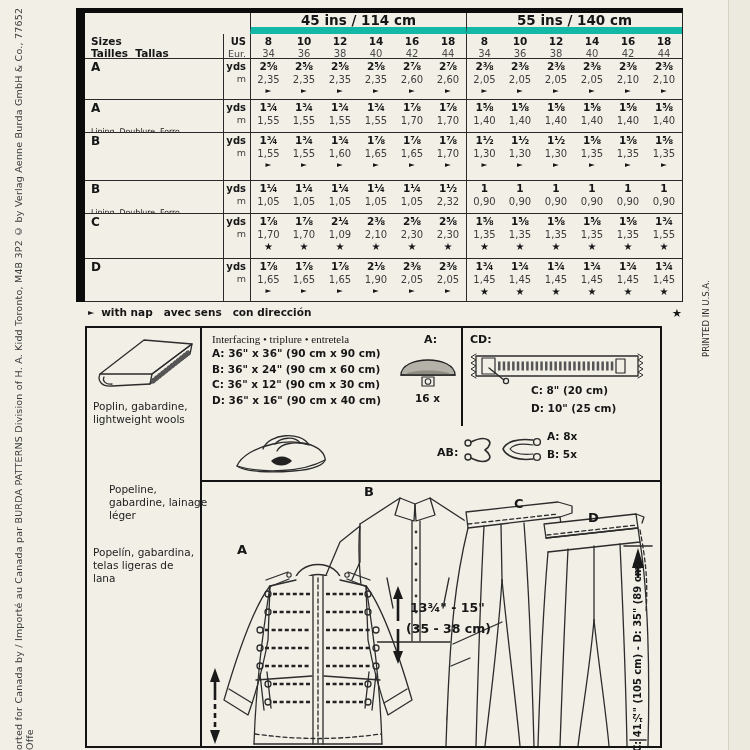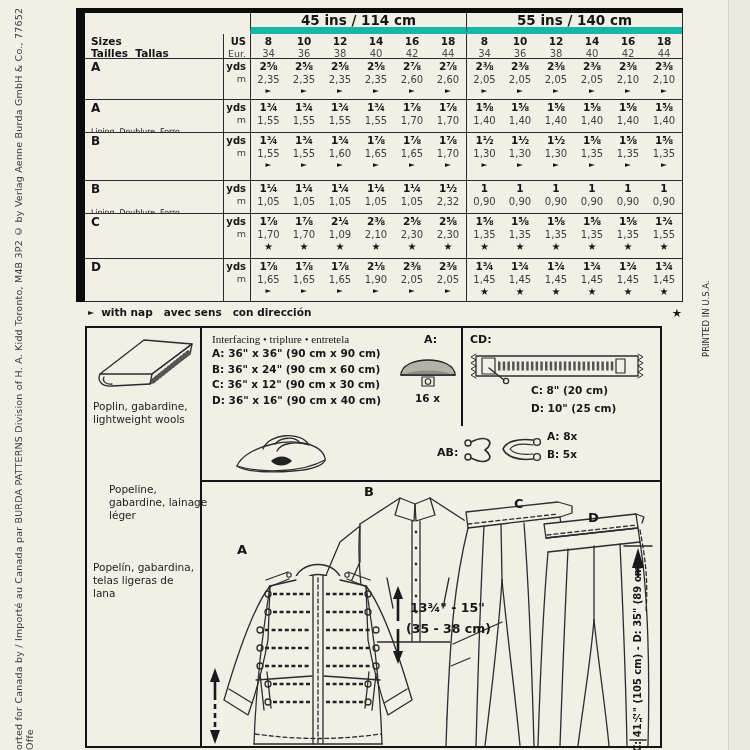--- a/index.html
+++ b/index.html
@@ -531,21 +531,21 @@
 
     <svg class="bb" style="left:5px;top:6px;" width="104" height="60" viewBox="0 0 104 60">
       <path class="pf ln" d="M8,40 L52,6 L100,10 L60,40 Z"></path>
       <path class="pf ln" d="M60,40 L100,10 L98,20 L58,50 Z"></path>
       <path class="ln" d="M8,40 C5,47 10,53 20,52 L58,50"></path>
       <path class="ln" d="M12,43 C10,47 14,51 20,50"></path>
       <path class="ln" style="stroke-width:5;stroke-dasharray:1.5 2.5;stroke:#555" d="M61,47 L96,19"></path>
     </svg>
     <div class="fabric-text" style="top:72px;">Poplin, gabardine, lightweight wools</div>
     <div class="fabric-text" style="top:155px;margin-left:16px;">Popeline, gabardine, lainage léger</div>
-    <div class="fabric-text" style="top:233px;">Popelín, gabardina, telas ligeras de lana</div>
+    <div class="fabric-text" style="top:218px;">Popelín, gabardina, telas ligeras de lana</div>
 
     <div class="abcd">
       <div class="s">Interfacing • triplure • entretela</div>
       <div class="ln2">A: 36" x 36" (90 cm x 90 cm)</div>
       <div class="ln2">B: 36" x 24" (90 cm x 60 cm)</div>
       <div class="ln2">C: 36" x 12" (90 cm x 30 cm)</div>
       <div class="ln2">D: 36" x 16" (90 cm x 40 cm)</div>
     </div>
 
     <div class="notion-label" style="left:337px;top:5px;">A:</div>

